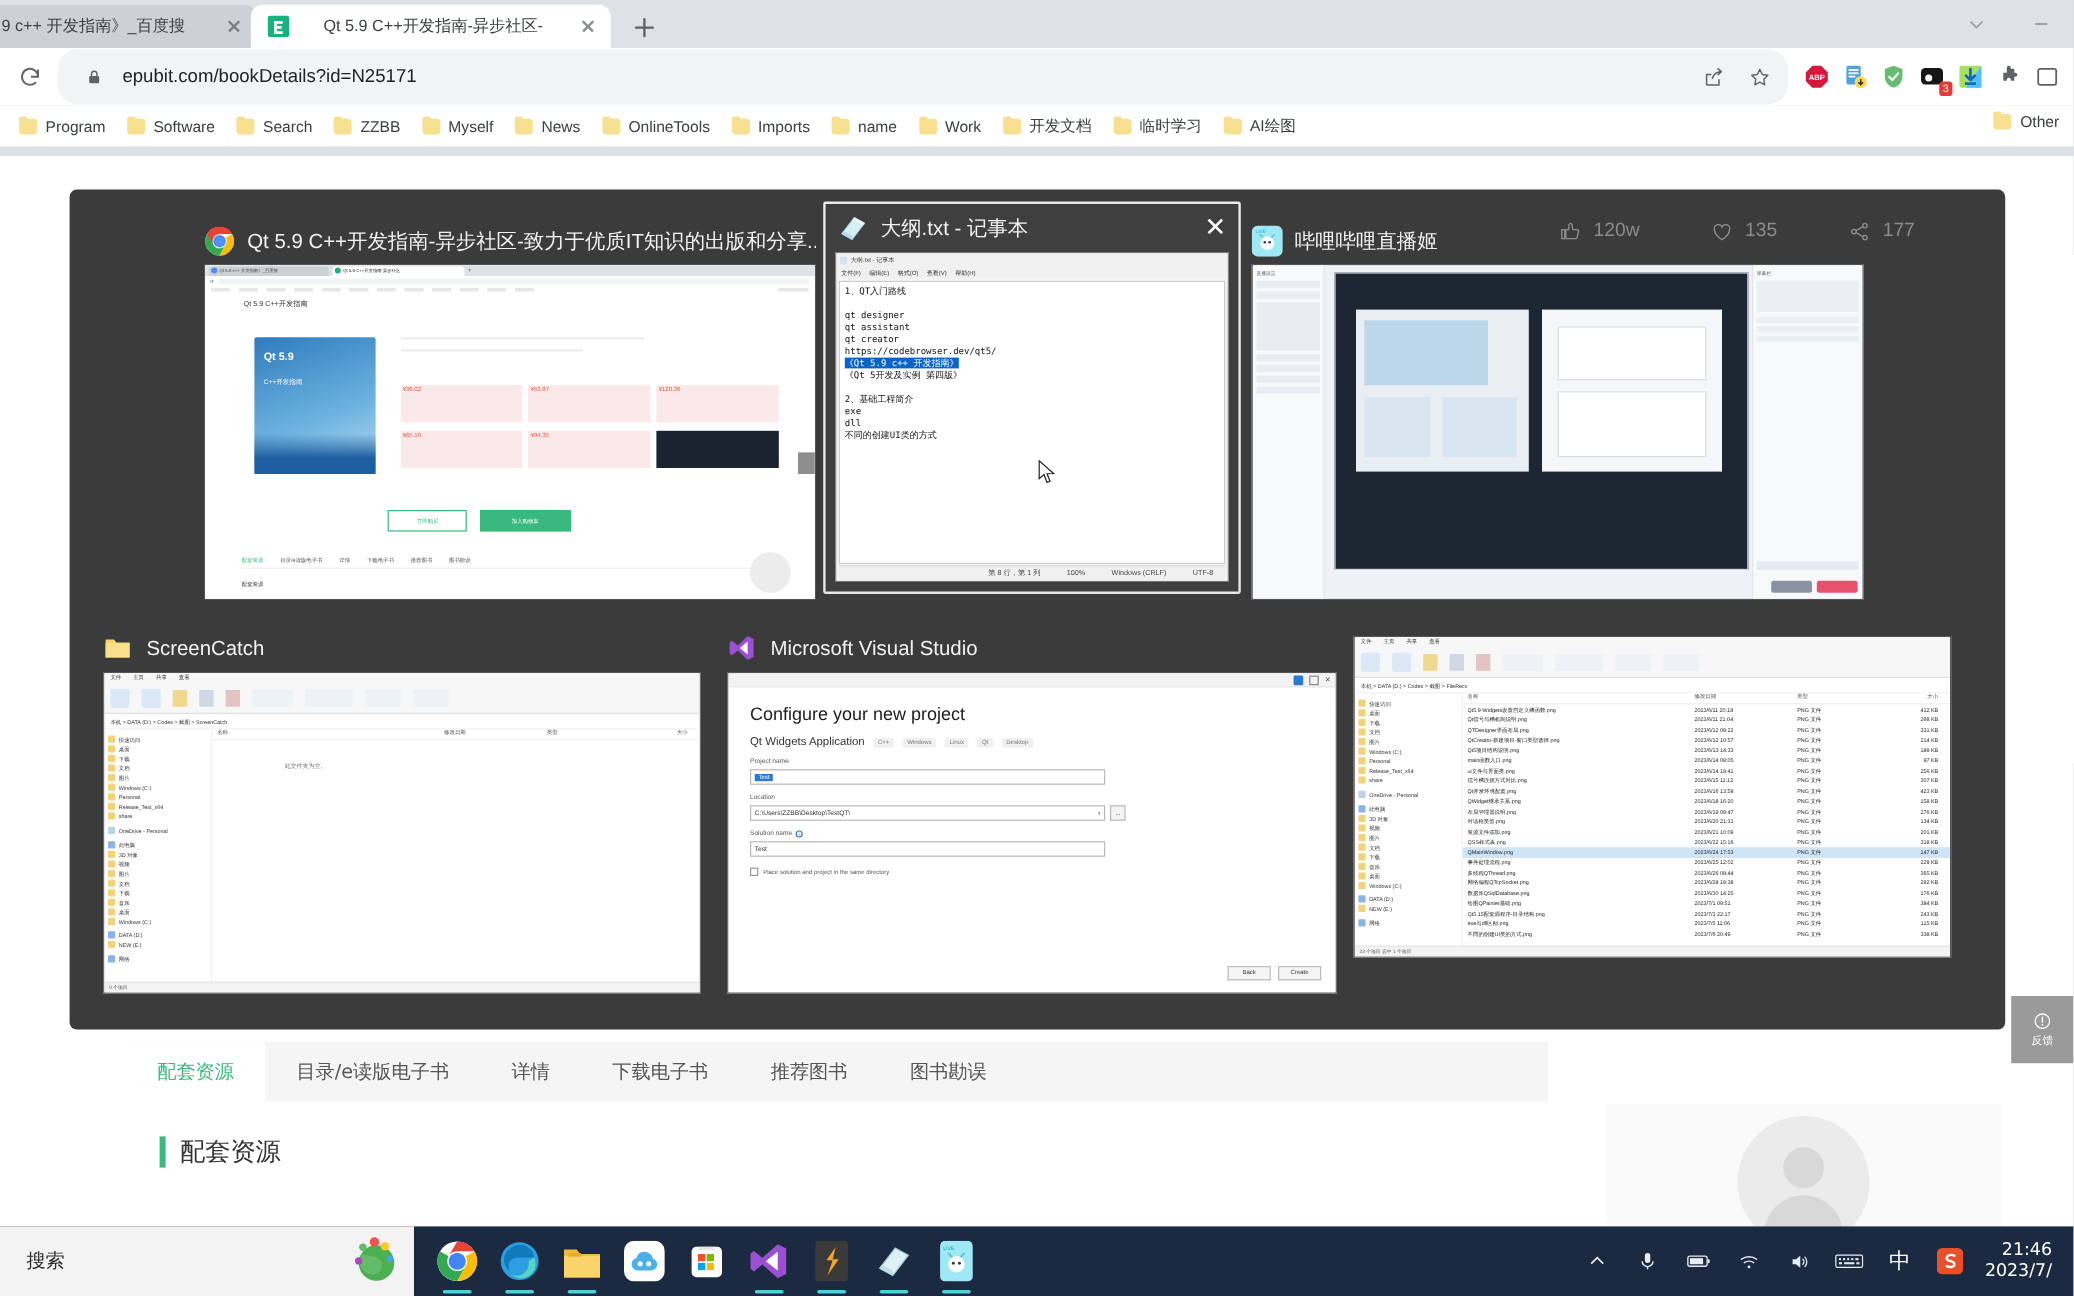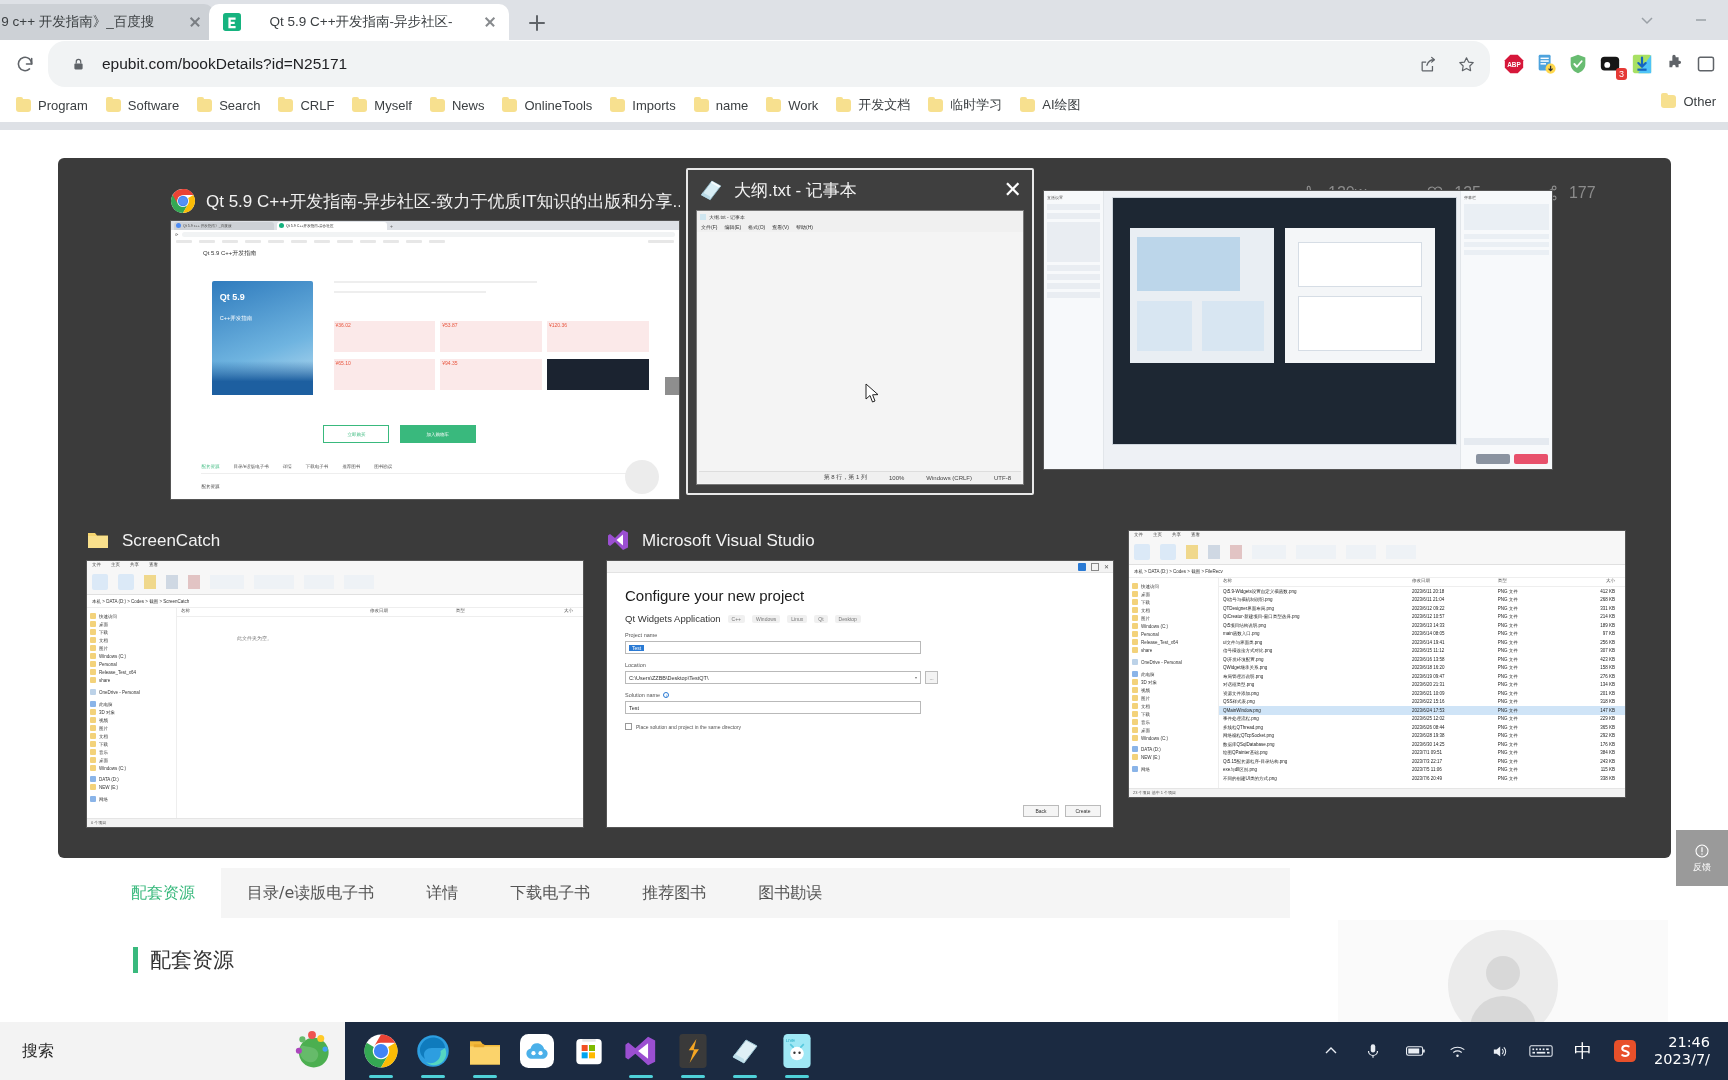--- a/index.html
+++ b/index.html
@@ -339,37 +339,63 @@
               <span style="width:6px;height:6px;background:#cfe6f0;display:inline-block"></span>
               <span>大纲.txt - 记事本</span>
             </div>
             <div class="np-menu">
               <span>文件(F)</span>
               <span>编辑(E)</span>
               <span>格式(O)</span>
               <span>查看(V)</span>
               <span>帮助(H)</span>
             </div>
+            <div class="np-body"><span>1、QT入门路线
+
+qt designer
+qt assistant
+qt creator
+https://codebrowser.dev/qt5/
+</span><span class="np-hl">《Qt 5.9 c++ 开发指南》</span>
+<span>《Qt 5开发及实例 第四版》
+
+2、基础工程简介
+exe
+dll
+不同的创建UI类的方式</span></div>
             <div style="position:absolute;left:168px;top:172px">
               <svg width="16" height="22" viewBox="0 0 16 22">
                   <path d="M1 1 L1 16 L5 12.5 L7.5 19 L10 18 L7.6 11.8 L13 11.6 Z" fill="#fff" stroke="#222" stroke-width="1"></path>
                 </svg>
             </div>
             <div class="np-status">
               <span>第 8 行，第 1 列</span>
               <span>100%</span>
               <span>Windows (CRLF)</span>
               <span>UTF-8</span>
             </div>
           </div>
         </div>
       </div>
     </div>
 
     <div class="sw-item" style="left:985px;top:28px;width:510px;">
+      <div class="sw-label">
+        <span class="sw-icon">
+          <svg width="26" height="26" viewBox="0 0 32 32">
+              <rect width="32" height="32" rx="7" fill="#9fe8f5"></rect>
+              <circle cx="16" cy="18" r="7" fill="#fff"></circle>
+              <circle cx="13.5" cy="17" r="1.3" fill="#333"></circle>
+              <circle cx="18.5" cy="17" r="1.3" fill="#333"></circle>
+              <path d="M8 9l4 3M24 9l-4 3" stroke="#5bc8dd" stroke-width="1.6"></path>
+              <text x="4" y="8" font-size="5" fill="#1aa7c0">LIVE</text>
+            </svg>
+        </span>
+        <span class="title">哔哩哔哩直播姬</span>
+      </div>
       <div class="sw-thumb" style="width:510px;height:280px;margin-top:4px;background:#eef1f5">
         <div style="position:absolute;inset:0;background:#eef1f5;display:flex;">
           <div style="width:60px;background:#f7f9fb;border-right:1px solid #e2e6ea;padding:4px 3px">
             <div style="font-size:4px;color:#666;margin-bottom:4px">直播设置</div>
             <div style="height:6px;background:#e9edf2;margin-bottom:3px"></div>
             <div style="height:6px;background:#e9edf2;margin-bottom:3px"></div>
             <div style="height:40px;background:#e9edf2;margin-bottom:3px"></div>
             <div style="height:6px;background:#e9edf2;margin-bottom:3px"></div>
             <div style="height:6px;background:#e9edf2;margin-bottom:3px"></div>
             <div style="height:6px;background:#e9edf2;margin-bottom:3px"></div>
@@ -854,21 +880,21 @@
       <div class="bm">
           <i class="bmfolder"></i>
           <span>Software</span>
         </div>
       <div class="bm">
           <i class="bmfolder"></i>
           <span>Search</span>
         </div>
       <div class="bm">
           <i class="bmfolder"></i>
-          <span>CRLF</span>
+          <span>ZZBB</span>
         </div>
       <div class="bm">
           <i class="bmfolder"></i>
           <span>Myself</span>
         </div>
       <div class="bm">
           <i class="bmfolder"></i>
           <span>News</span>
         </div>
       <div class="bm">

